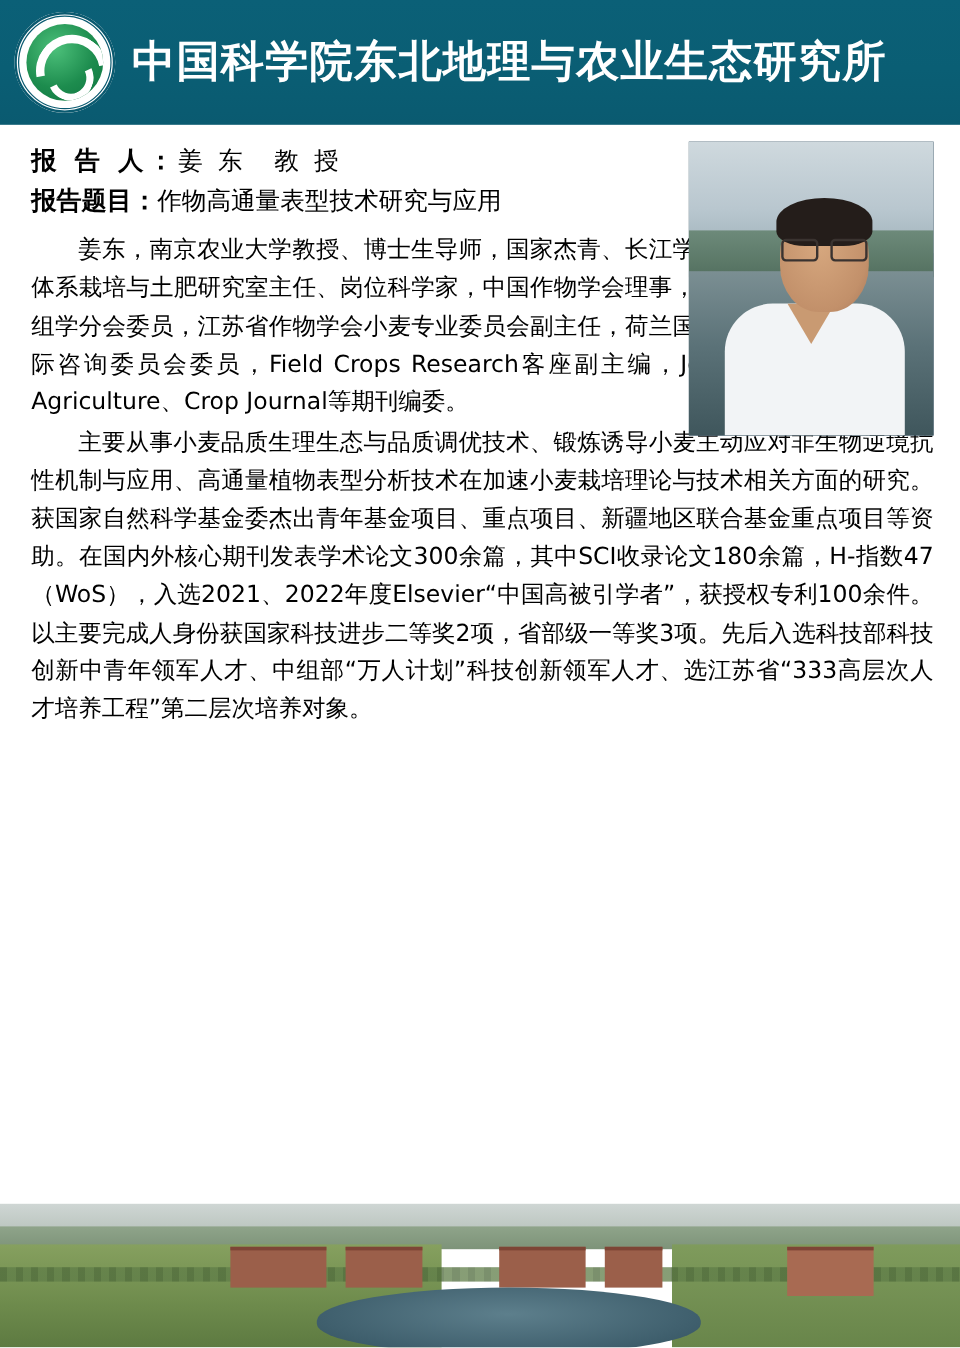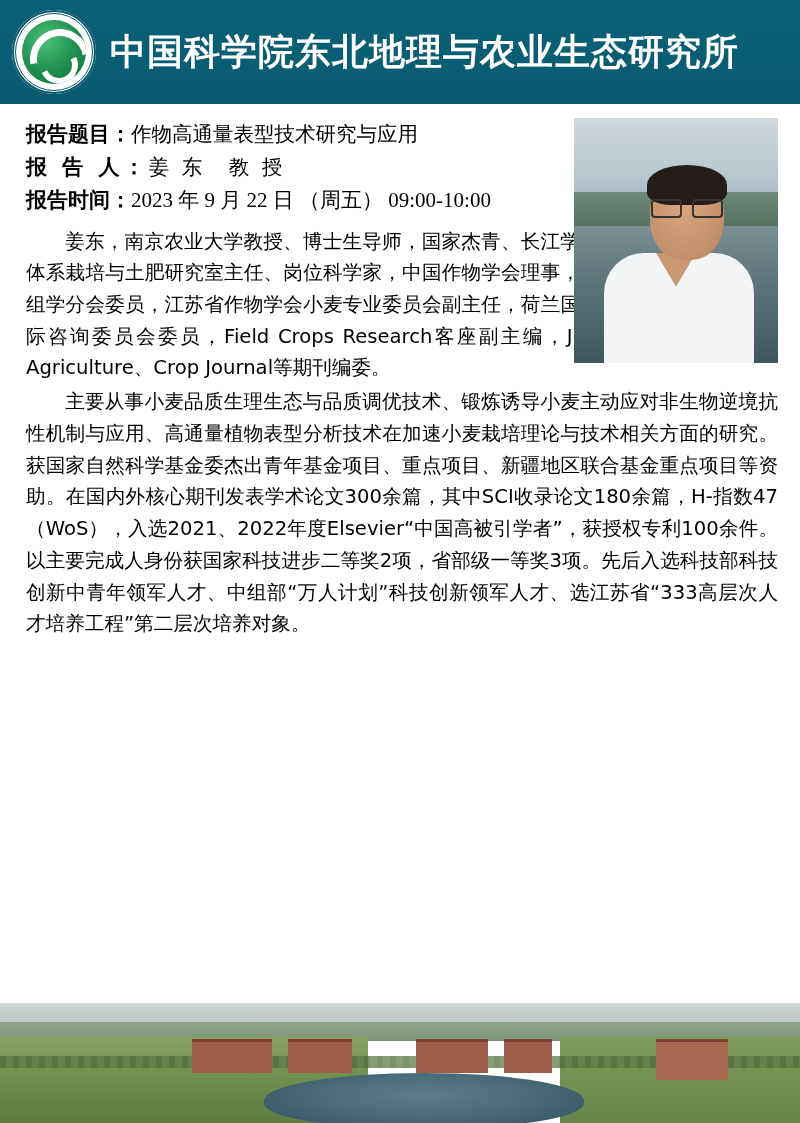--- a/index.html
+++ b/index.html
@@ -334,28 +334,25 @@
       <div class="collar"></div>
       <div class="head"></div>
       <div class="hair"></div>
       <div class="glasses">
         <i class="l"></i>
           <i class="r"></i>
       </div>
     </div>
 
     <div class="meta">
-      <div class="meta-line meta-title">
-        <span class="lbl">报告题目：</span><span class="val">作物高通量表型技术研究与应用</span>
-      </div>
       <div class="meta-line meta-speaker">
         <span class="lbl">报 告 人：</span><span class="val">姜 东　教 授</span>
       </div>
-      <div class="meta-line meta-time">
-        <span class="lbl">报告时间：</span><span class="val">2023 年 9 月 22 日 （周五） 09:00-10:00</span>
+      <div class="meta-line meta-title">
+        <span class="lbl">报告题目：</span><span class="val">作物高通量表型技术研究与应用</span>
       </div>
     </div>
 
     <div class="bio">
       <p>姜东，南京农业大学教授、博士生导师，国家杰青、长江学者。国家小麦产业技术体系栽培与土肥研究室主任、岗位科学家，中国作物学会理事，中国生物物理学会表型组学分会委员，江苏省作物学会小麦专业委员会副主任，荷兰国家植物生态表型中心国际咨询委员会委员，Field Crops Research客座副主编，Journal of Integrative Agriculture、Crop Journal等期刊编委。</p>
       <p>主要从事小麦品质生理生态与品质调优技术、锻炼诱导小麦主动应对非生物逆境抗性机制与应用、高通量植物表型分析技术在加速小麦栽培理论与技术相关方面的研究。获国家自然科学基金委杰出青年基金项目、重点项目、新疆地区联合基金重点项目等资助。在国内外核心期刊发表学术论文300余篇，其中SCI收录论文180余篇，H-指数47（WoS），入选2021、2022年度Elsevier“中国高被引学者”，获授权专利100余件。以主要完成人身份获国家科技进步二等奖2项，省部级一等奖3项。先后入选科技部科技创新中青年领军人才、中组部“万人计划”科技创新领军人才、选江苏省“333高层次人才培养工程”第二层次培养对象。</p>
     </div>
   </div>
 
   <div class="footer-photo">

